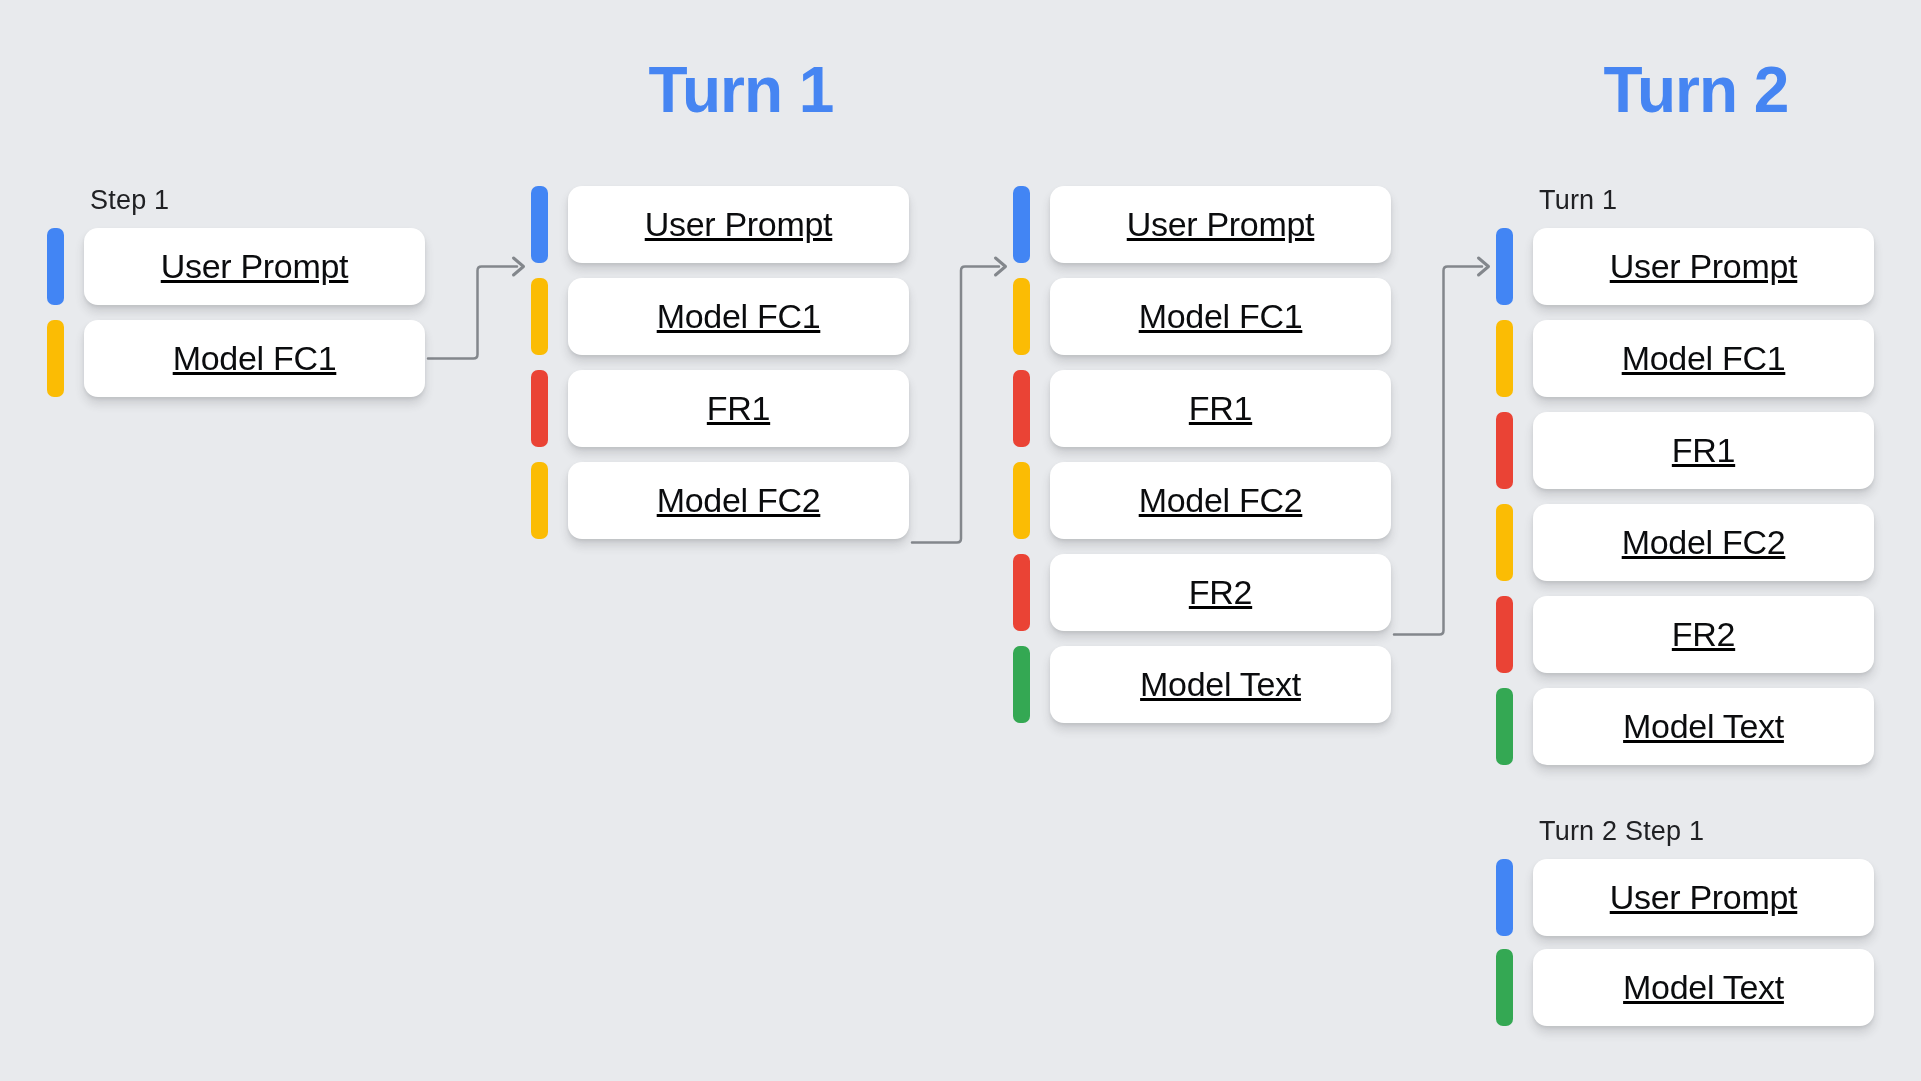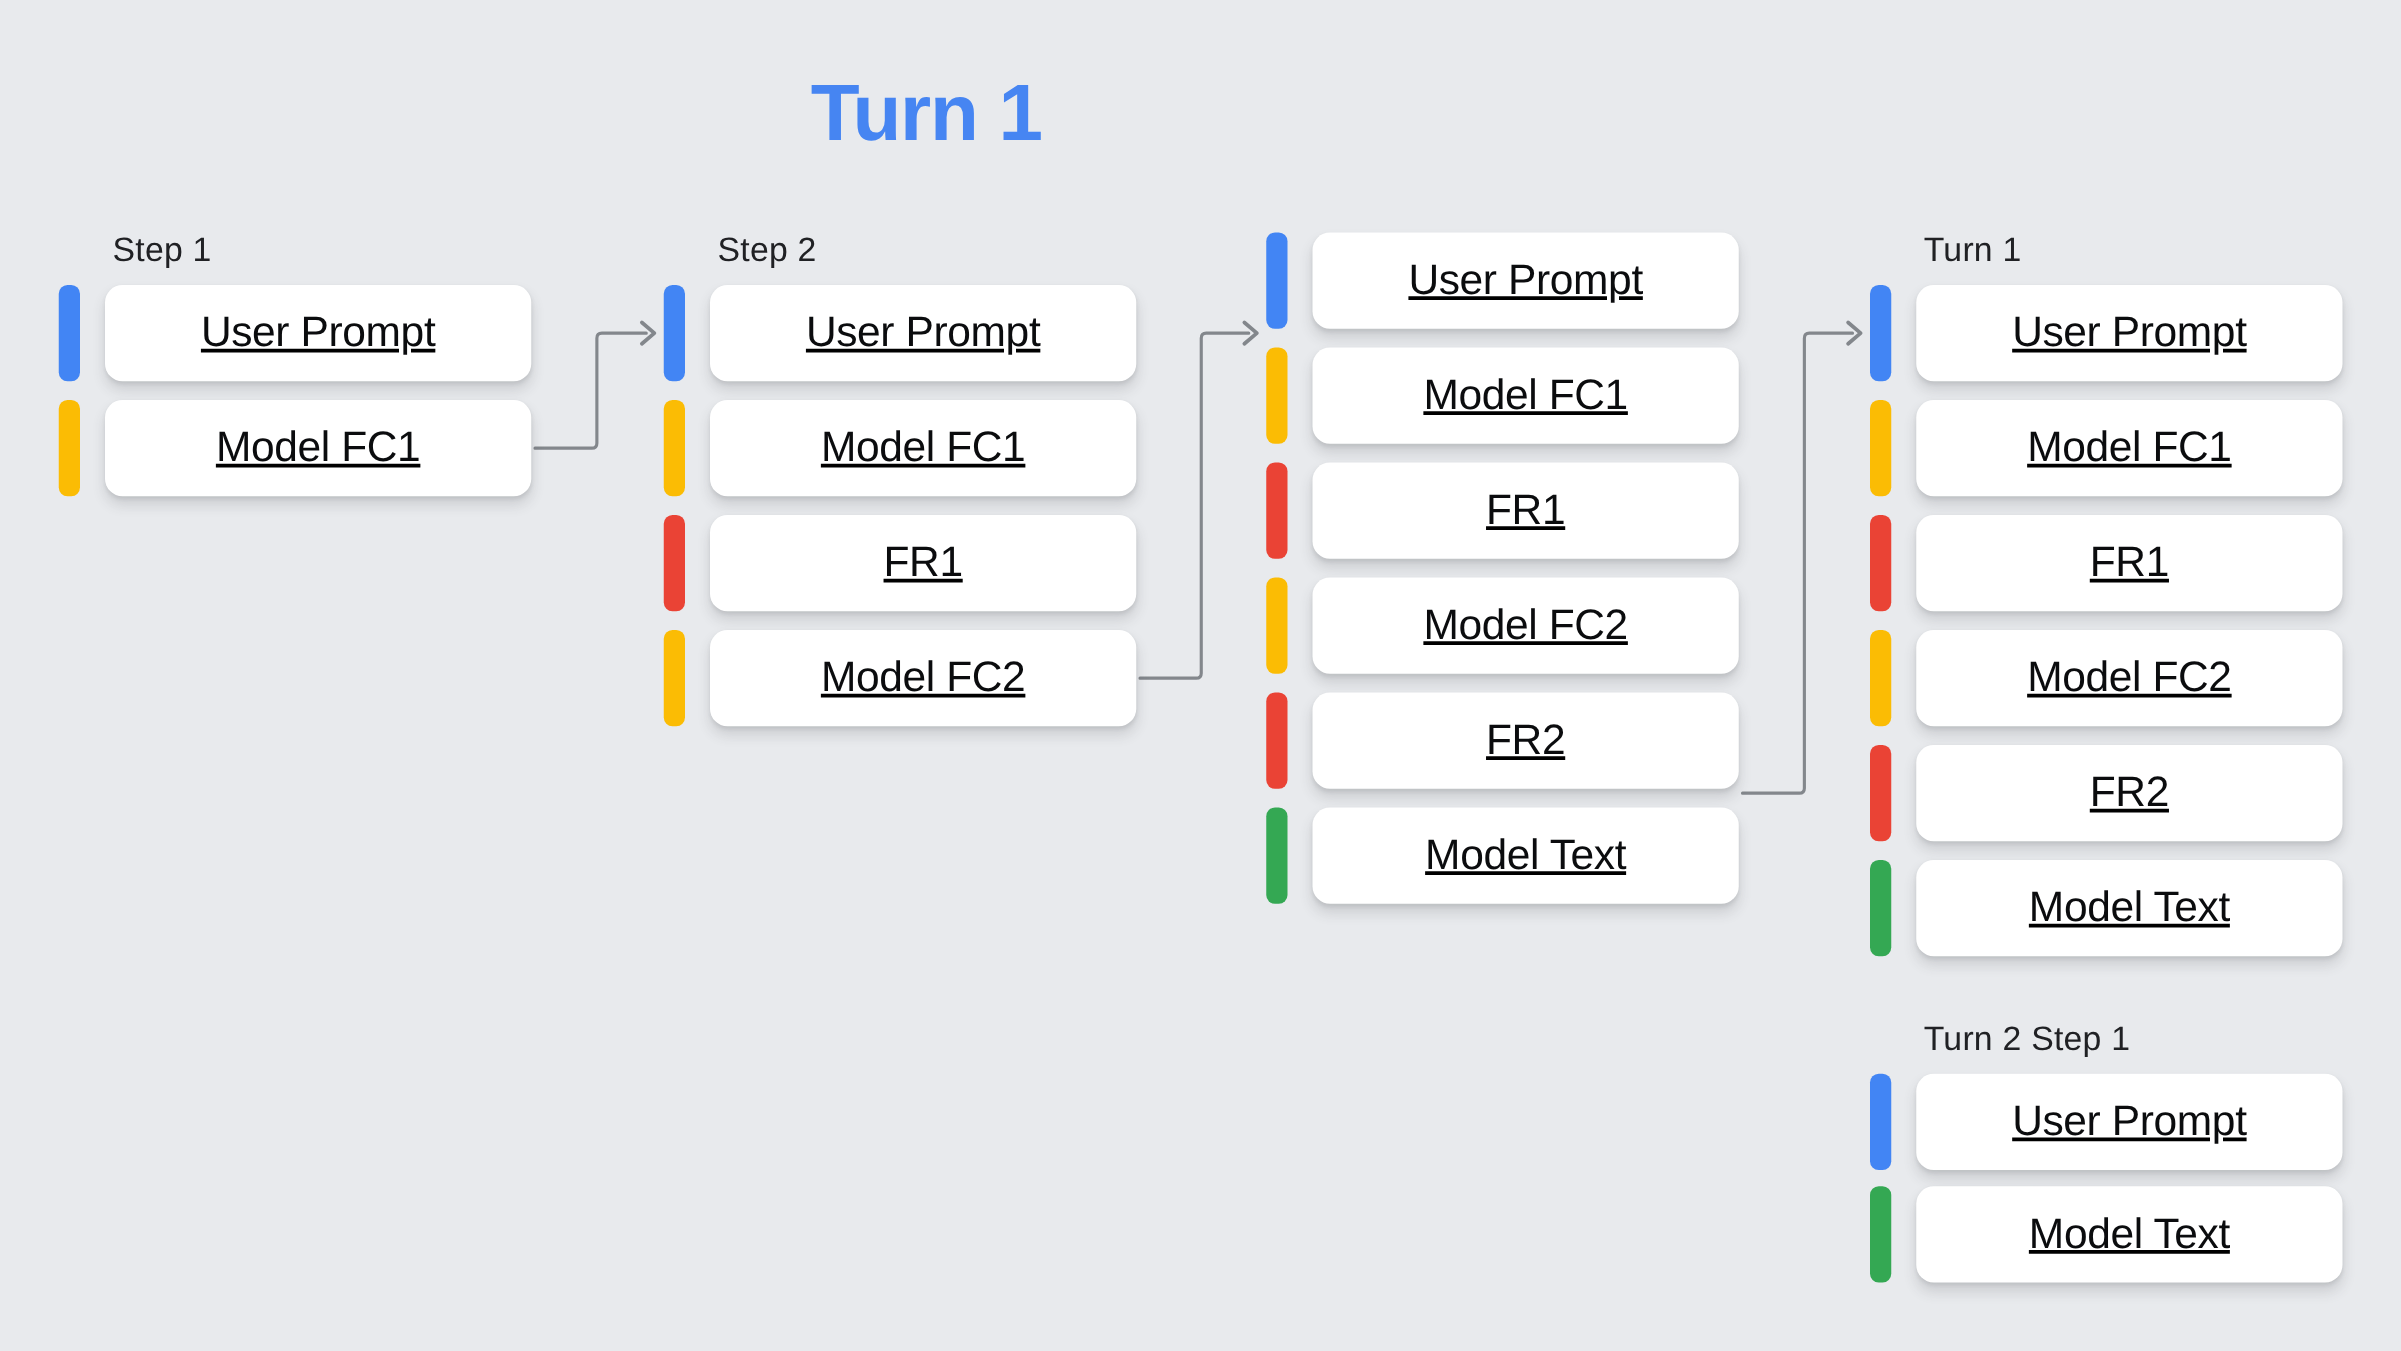--- a/index.html
+++ b/index.html
@@ -100,20 +100,21 @@
       <path d="M 912 542.5 L 957 542.5 Q 961 542.5 961 538.5 L 961 270.5 Q 961 266.5 965 266.5 L 999 266.5"></path>
       <path class="head" d="M 995.5 258 L 1005.5 266.5 L 995.5 275"></path>
     </g>
     <g>
       <path d="M 1394 634.5 L 1439.5 634.5 Q 1443.5 634.5 1443.5 630.5 L 1443.5 270.5 Q 1443.5 266.5 1447.5 266.5 L 1482 266.5"></path>
       <path class="head" d="M 1478.5 258 L 1488.5 266.5 L 1478.5 275"></path>
     </g>
   </svg>
 
   <div class="turn-heading t1">Turn 1</div>
+  <div class="turn-heading t2">Turn 2</div>
 
   <div class="column c1">
     <div class="col-label">Step 1</div>
     <div class="rows">
   <div class="row">
     <span class="pill" style="background: rgb(66, 133, 244);"></span>
     <div class="box">
       <span class="box-label">User Prompt</span>
     </div>
   </div>
@@ -121,21 +122,20 @@
   <div class="row">
     <span class="pill" style="background: rgb(251, 188, 4);"></span>
     <div class="box">
       <span class="box-label">Model FC1</span>
     </div>
   </div>
 </div>
   </div>
 
   <div class="column c2">
-    <div class="col-label">Step 2</div>
     <div class="rows">
   <div class="row">
     <span class="pill" style="background: rgb(66, 133, 244);"></span>
     <div class="box">
       <span class="box-label">User Prompt</span>
     </div>
   </div>
 
   <div class="row">
     <span class="pill" style="background: rgb(251, 188, 4);"></span>

